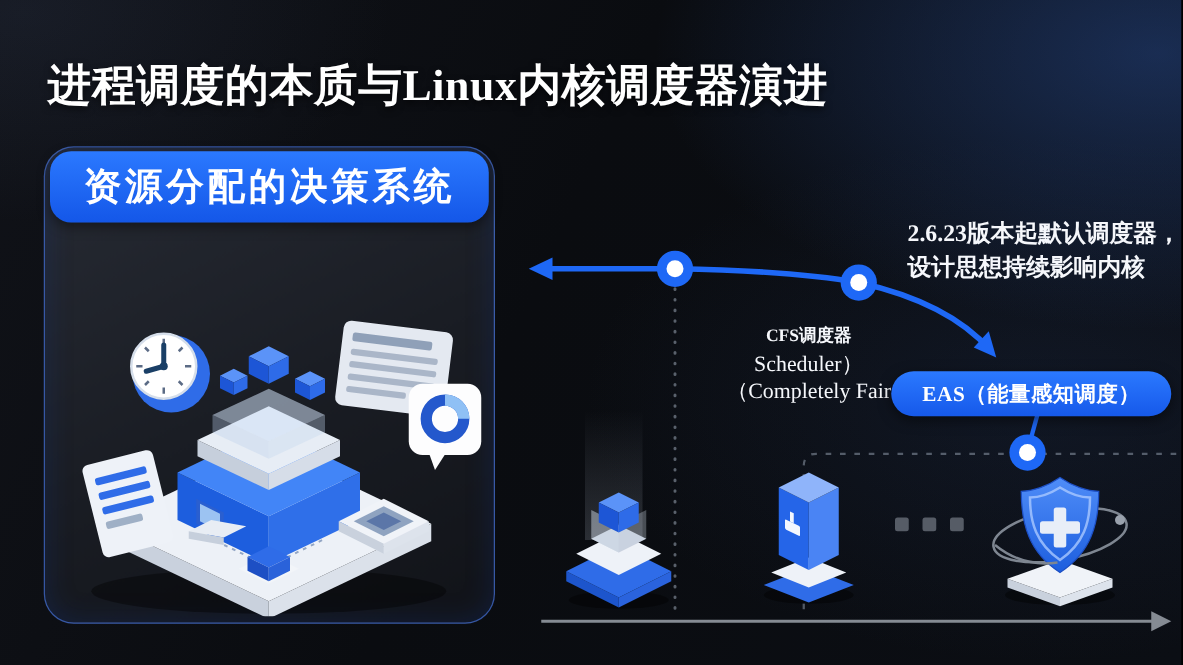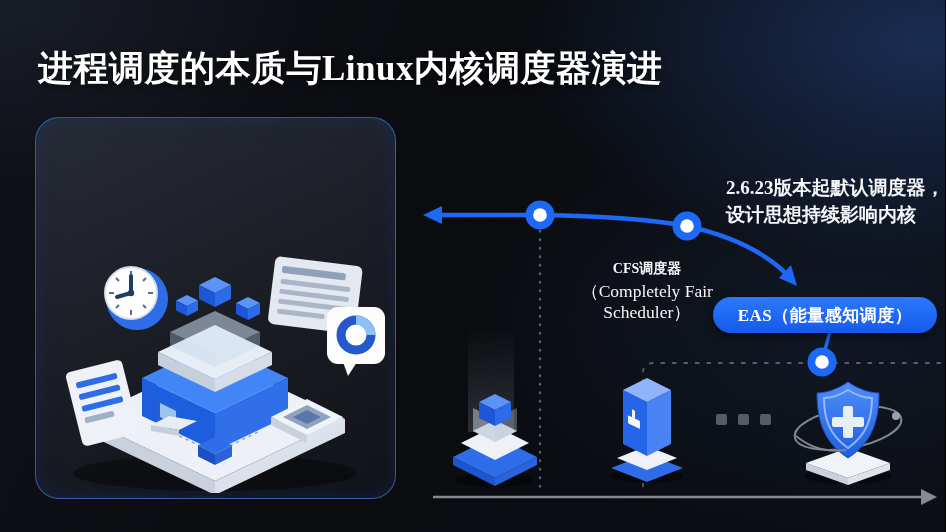--- a/index.html
+++ b/index.html
@@ -66,20 +66,23 @@
   .dots span{width:11px;height:11px;background:#565c66;border-radius:2px;display:block;}
 </style>
 </head>
 <body>
 
 <div class="stage">
 
   <h1 class="title">进程调度的本质与Linux内核调度器演进</h1>
 
   <section class="card">
+    <div class="card-header">
+      <span>资源分配的决策系统</span>
+    </div>
 
     <svg class="illu" viewBox="0 0 341 246">
 
       <ellipse cx="170" cy="226" rx="142" ry="18" fill="#000" opacity="0.38"></ellipse>
 
       <g>
         <polygon points="40,172 170,234 170,248 40,186" fill="#c9d1dd"></polygon>
         <polygon points="300,172 170,234 170,248 300,186" fill="#dbe1ea"></polygon>
         <polygon points="170,110 300,172 170,234 40,172" fill="#edf1f7"></polygon>
       </g>
@@ -223,22 +226,22 @@
     </svg>
 
 
     <div class="note">
       <div>2.6.23版本起默认调度器，</div>
       <div>设计思想持续影响内核</div>
     </div>
 
     <div class="cfs">
       <div class="cfs-title">CFS调度器</div>
+      <div class="cfs-sub">Scheduler）</div>
       <div class="cfs-sub">（Completely Fair</div>
-      <div class="cfs-sub">Scheduler）</div>
     </div>
 
     <div class="pill pill-eas">
       <span>EAS（能量感知调度）</span>
     </div>
 
     <svg class="bicon i-stack" viewBox="0 0 95 104">
       <ellipse cx="47" cy="96" rx="40" ry="7" fill="#000" opacity="0.4"></ellipse>
       <polygon points="5,73 47,94 47,102 5,81" fill="#1d55cc"></polygon>
       <polygon points="89,73 47,94 47,102 89,81" fill="#2a63dd"></polygon>

